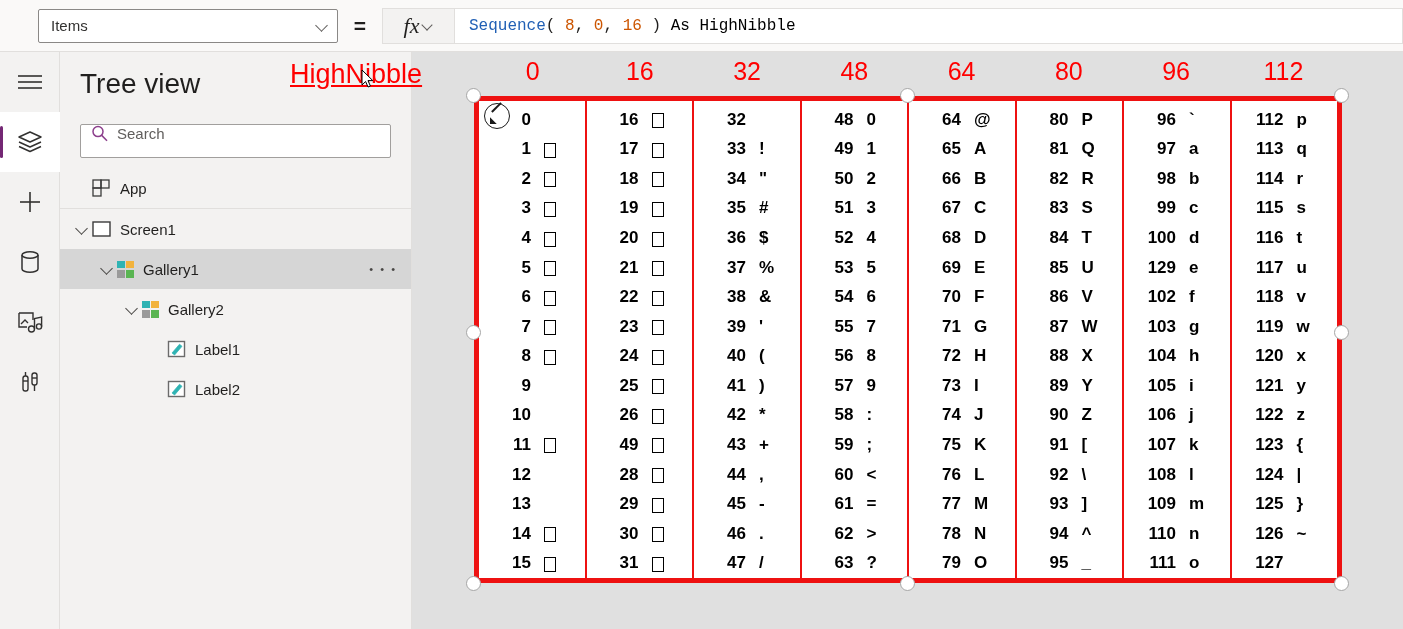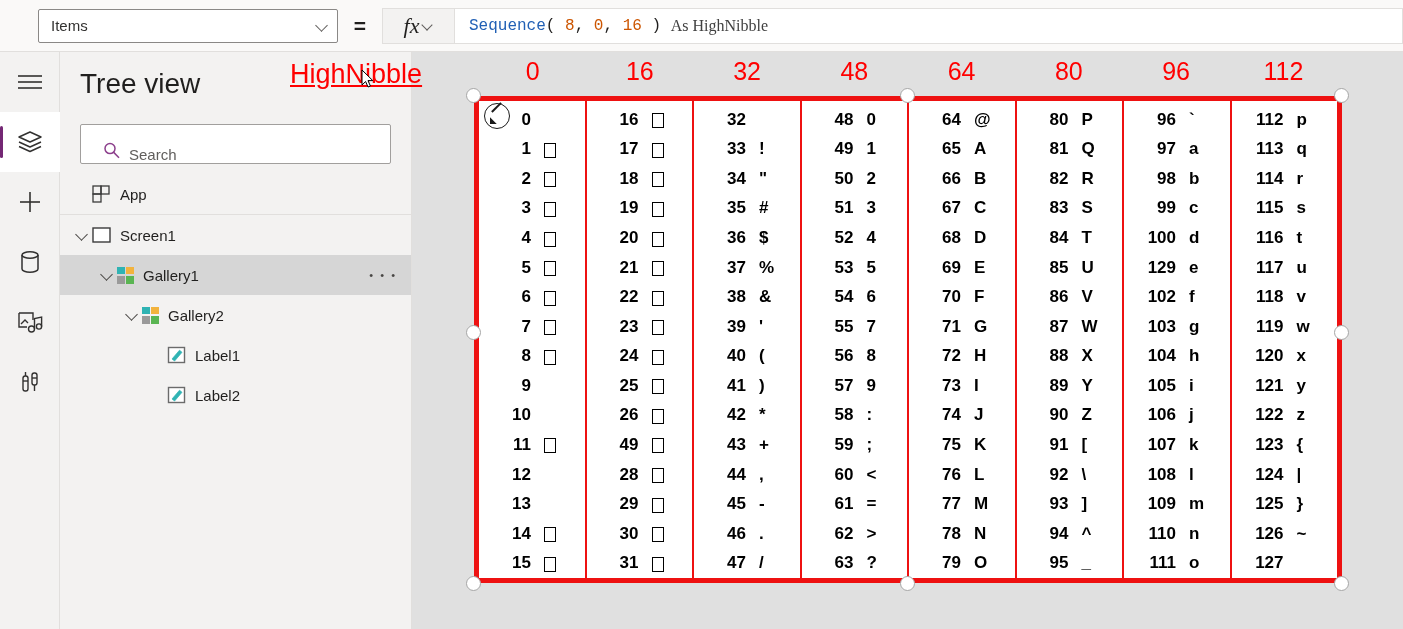--- a/index.html
+++ b/index.html
@@ -81,21 +81,21 @@
     border: 1px solid #e1dfdd;
     display: flex; align-items: center;
     padding-left: 14px;
     font-family: "Liberation Mono", monospace;
     font-size: 16px;
     white-space: pre;
   }
   .tok-fn  { color: #2160b5; }
   .tok-num { color: #cc5500; }
   .tok-pun { color: #201f1e; }
-  .tok-id  { color: #404040; font-family: Liberation Serif, serif; }
+  .tok-id  { color: #000000; }
 
   
   .rail {
     position: absolute; left: 0; top: 52px;
     width: 60px; height: 577px;
     background: #f3f2f1;
     border-right: 1px solid #e1dfdd;
   }
   .rail-item {
     position: relative;
@@ -136,26 +136,26 @@
     position: relative;
   }
   .tab.active { color: #201f1e; font-weight: 700; }
   .tab.active::after {
     content: ""; position: absolute;
     left: 0; right: 0; bottom: -1px;
     height: 2.5px; background: #742774;
   }
   .searchwrap { padding: 14px 20px 10px 20px; }
   .searchbox {
-    height: 40px;
+    height: 34px;
     background: #ffffff;
     border: 1px solid #a19f9d;
     border-radius: 2px;
-    display: flex; align-items: flex-end;
-    padding: 0 22px;
+    display: flex; align-items: flex-start;
+    padding: 0 10px;
     gap: 9px;
   }
   .searchbox .ph { font-size: 15px; color: #605e5c; }
 
   .tree-row {
     display: flex; align-items: center;
     height: 40px;
     font-size: 15px; color: #201f1e;
     padding-right: 14px;
     position: relative;

